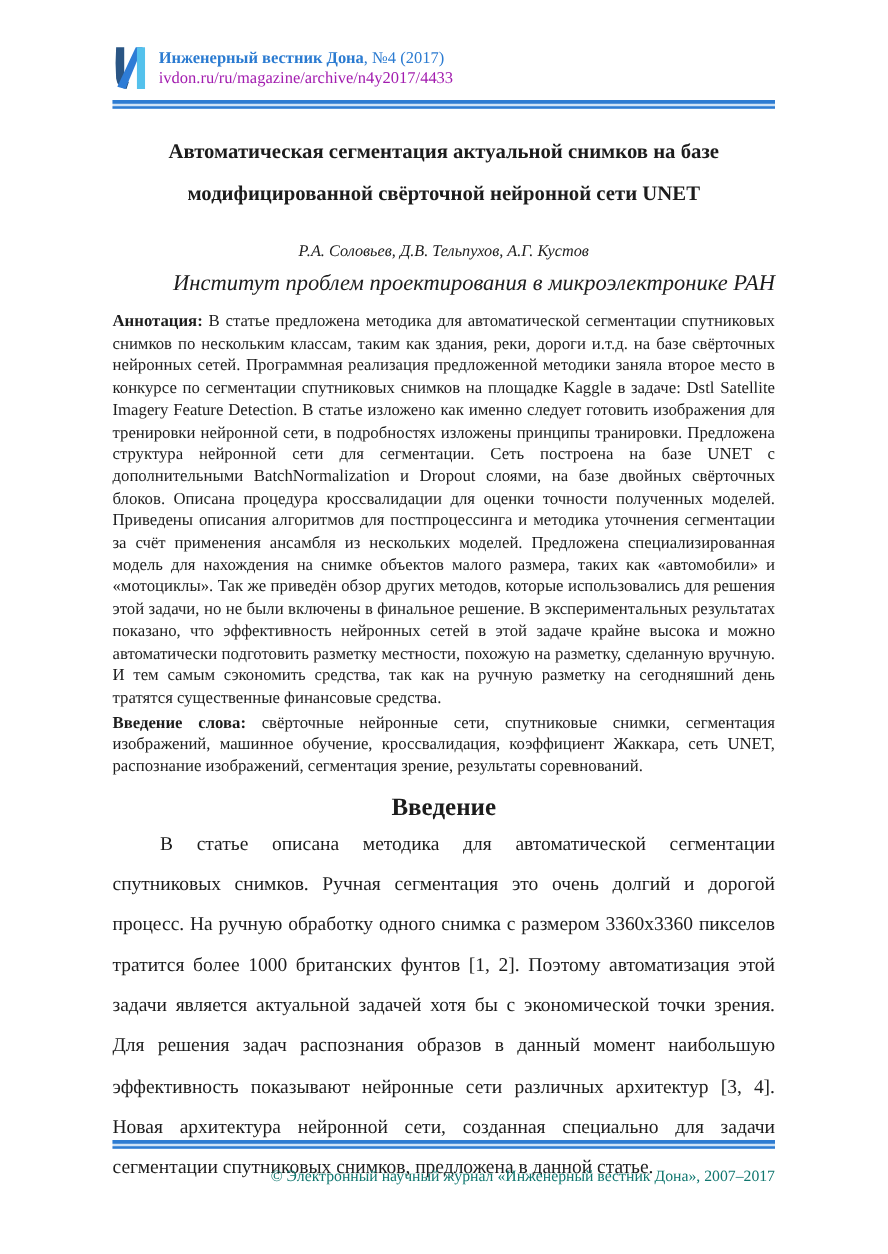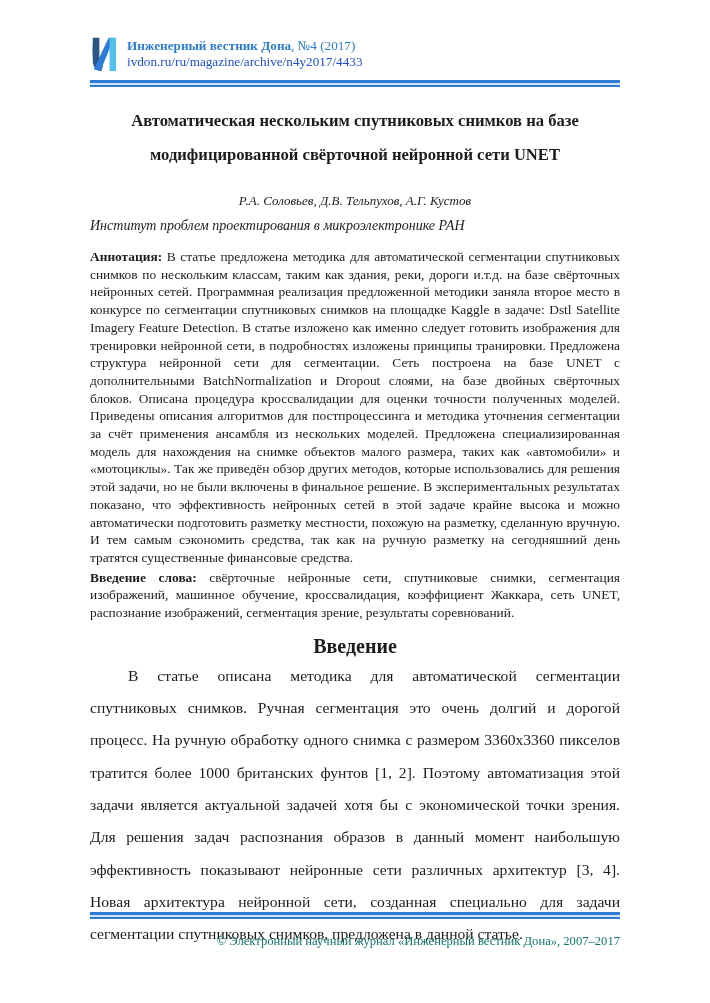--- a/index.html
+++ b/index.html
@@ -11,35 +11,35 @@
   }
   .page{position:relative;width:710px;height:956px;background:#fff;overflow:hidden;}
   .content{margin:0 90px;width:530px;}
 
   
   .header-row{display:flex;align-items:flex-start;gap:9px;padding-top:36px;}
   .logo{width:28px;height:37px;flex:0 0 auto;}
   .journal-block{padding-top:2px;}
   .journal-line{font-size:13.2px;line-height:16px;color:#2b7bd1;}
   .journal-title{font-weight:bold;}
-  .journal-url{font-size:13.2px;line-height:16px;color:#1d4ed8;}
+  .journal-url{font-size:13.2px;line-height:16px;color:#a21caf;}
 
   
   .rule{
     height:7px;margin-top:7px;
     border-top:3px solid #2e7cd2;
     border-bottom:2px solid #2e7cd2;
     background:#cfe3f6;
     box-sizing:border-box;
   }
 
   
   .title{margin-top:17px;text-align:center;font-weight:bold;font-size:16.6px;line-height:34px;}
   .authors{margin-top:19px;text-align:center;font-style:italic;font-size:13px;line-height:20px;}
-  .affiliation{margin-top:6px;text-align:left;font-style:italic;font-size:14px;line-height:18px;}
+  .affiliation{margin-top:6px;text-align:right;font-style:italic;font-size:18px;line-height:18px;}
 
   
   .abstract{margin:13px 0 2px 0;font-size:13.4px;line-height:17.7px;text-align:justify;}
   .abstract b{font-weight:bold;}
   .keywords{margin:0;font-size:13.4px;line-height:17.7px;text-align:justify;}
 
   
   .section-heading{margin:13px 0 0 0;text-align:center;font-weight:bold;font-size:20px;line-height:22px;}
   .intro{margin:3px 0 0 0;font-size:15.6px;line-height:32.3px;text-align:justify;text-indent:38px;}
 
@@ -63,21 +63,21 @@
       </svg>
       <div class="journal-block">
         <div class="journal-line"><span class="journal-title">Инженерный вестник Дона</span><span>, №4 (2017)</span></div>
         <div class="journal-url">ivdon.ru/ru/magazine/archive/n4y2017/4433</div>
       </div>
     </div>
 
     <div class="rule"></div>
 
     <div class="title">
-      <div>Автоматическая нескольким спутниковых снимков на базе</div>
+      <div>Автоматическая сегментация актуальной снимков на базе</div>
       <div>модифицированной свёрточной нейронной сети UNET</div>
     </div>
 
     <div class="authors">Р.А. Соловьев, Д.В. Тельпухов, А.Г. Кустов</div>
     <div class="affiliation">Институт проблем проектирования в микроэлектронике РАН</div>
 
     <p class="abstract"><b>Аннотация:</b><span> В статье предложена методика для автоматической сегментации спутниковых снимков по нескольким классам, таким как здания, реки, дороги и.т.д. на базе свёрточных нейронных сетей. Программная реализация предложенной методики заняла второе место в конкурсе по сегментации спутниковых снимков на площадке Kaggle в задаче: Dstl Satellite Imagery Feature Detection. В статье изложено как именно следует готовить изображения для тренировки нейронной сети, в подробностях изложены принципы транировки. Предложена структура нейронной сети для сегментации. Сеть построена на базе UNET с дополнительными BatchNormalization и Dropout слоями, на базе двойных свёрточных блоков. Описана процедура кроссвалидации для оценки точности полученных моделей. Приведены описания алгоритмов для постпроцессинга и методика уточнения сегментации за счёт применения ансамбля из нескольких моделей. Предложена специализированная модель для нахождения на снимке объектов малого размера, таких как «автомобили» и «мотоциклы». Так же приведён обзор других методов, которые использовались для решения этой задачи, но не были включены в финальное решение. В экспериментальных результатах показано, что эффективность нейронных сетей в этой задаче крайне высока и можно автоматически подготовить разметку местности, похожую на разметку, сделанную вручную. И тем самым сэкономить средства, так как на ручную разметку на сегодняшний день тратятся существенные финансовые средства.</span></p>
 
     <p class="keywords"><b>Введение слова:</b><span> свёрточные нейронные сети, спутниковые снимки, сегментация изображений, машинное обучение, кроссвалидация, коэффициент Жаккара, сеть UNET, распознание изображений, сегментация зрение, результаты соревнований.</span></p>
 

